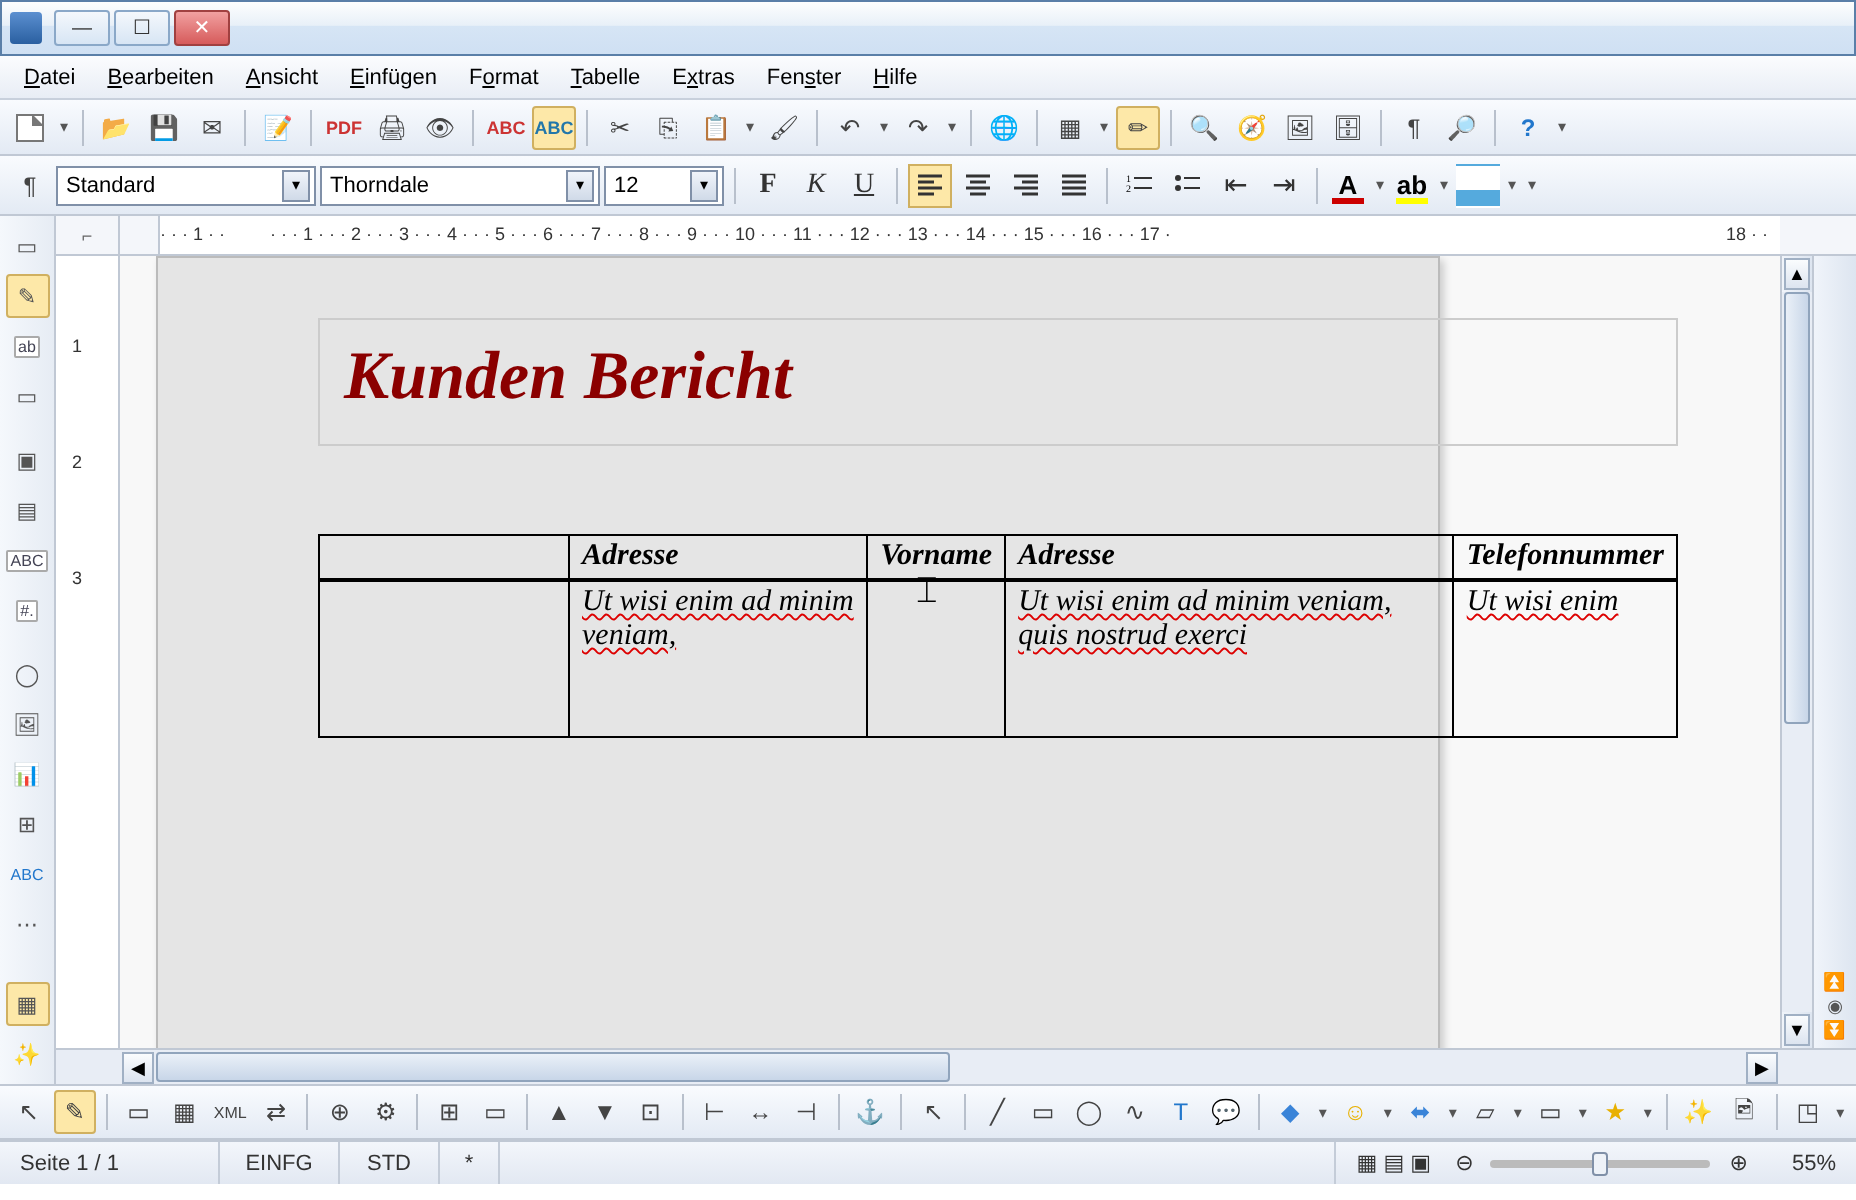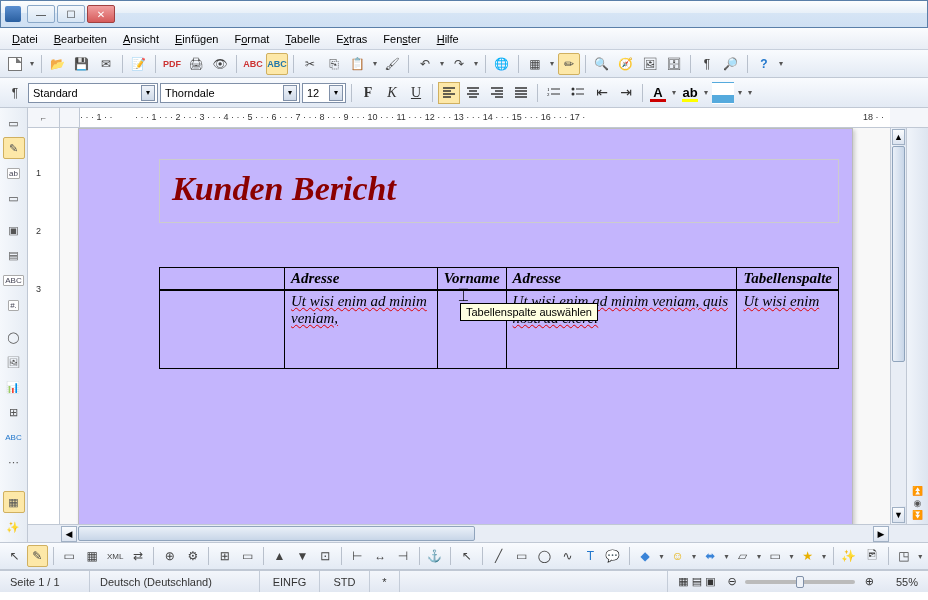--- a/index.html
+++ b/index.html
@@ -42,21 +42,21 @@
 .ruler-area { flex: 1; display: flex; flex-direction: column; position: relative; }
 .hruler-row { height: 20px; display: flex; background: #f4f6fa; border-bottom: 1px solid #c0c8d4; }
 .ruler-corner { width: 32px; height: 20px; display: flex; align-items: center; justify-content: center; border-right: 1px solid #c0c8d4; font-size: 9px; color: #666; }
 .hruler { flex: 1; position: relative; background: #fff; font-size: 8px; color: #333; }
 .hruler .tick { position: absolute; top: 4px; font-size: 9px; }
 
 .doc-row { flex: 1; display: flex; position: relative; }
 .vruler { width: 32px; background: #fff; border-right: 1px solid #c0c8d4; position: relative; font-size: 9px; color: #333; }
 .vruler .vt { position: absolute; left: 8px; }
 .page-area { flex: 1; background: #f8f8f8; overflow: hidden; position: relative; }
-.page { position: absolute; left: 18px; top: 0; width: 775px; height: 420px; background: #c4b5fd; box-shadow: 2px 2px 4px rgba(0,0,0,.18); border: 1px solid #bbb; }
+.page { position: absolute; left: 18px; top: 0; width: 642px; height: 420px; background: #e5e5e5; box-shadow: 2px 2px 4px rgba(0,0,0,.18); border: 1px solid #bbb; }
 .page-inner { position: absolute; left: 80px; top: 30px; right: 12px; }
 
 .report-title { font-family: "Times New Roman", serif; font-size: 34px; font-weight: bold; font-style: italic; color: #8b0000; border: 1px solid #ccc; padding: 10px 12px 14px; width: 680px; }
 
 .data-table { margin-top: 44px; border: 1px solid #ccc; width: 680px; border-collapse: collapse; }
 .data-table td, .data-table th { border: 1px solid #000; padding: 2px 6px; vertical-align: top; font-family: "Times New Roman", serif; font-size: 15px; text-align: left; }
 .data-table th { font-weight: bold; font-style: italic; border-bottom: 2px solid #000; }
 .data-table .lead-col { width: 125px; border-right: 1px solid #000; }
 .data-table tbody td { height: 78px; border-top: none; font-style: italic; }
 .spellwave { text-decoration: underline wavy #d00 1px; }
@@ -165,21 +165,21 @@
   <div class="combo" style="width:130px">
       <span>Standard</span>
       <div style="flex:1"></div>
       <div class="cbtn">▾</div>
     </div>
   <div class="combo" style="width:140px">
       <span>Thorndale</span>
       <div style="flex:1"></div>
       <div class="cbtn">▾</div>
     </div>
-  <div class="combo" style="width:44px">
+  <div class="combo" style="width:60px">
       <span>12</span>
       <div style="flex:1"></div>
       <div class="cbtn">▾</div>
     </div>
   <div class="tsep"></div>
   <div class="fmt-btn bold">F</div>
   <div class="fmt-btn italic">K</div>
   <div class="fmt-btn underline">U</div>
   <div class="tsep"></div>
   <div class="fmt-btn active">
@@ -281,36 +281,35 @@
         <div class="page">
           <div class="page-inner">
             <div class="report-title">Kunden Bericht</div>
             <table class="data-table">
               <thead>
                 <tr>
                   <th class="lead-col"></th>
                   <th>Adresse</th>
                   <th>Vorname</th>
                   <th>Adresse</th>
-                  <th>Tabellenspalte</th>
+                  <th>Telefonnummer</th>
                 </tr>
               </thead>
               <tbody>
                 <tr>
                   <td class="lead-col"></td>
                   <td><span class="spellwave">Ut wisi enim ad minim veniam,</span></td>
                   <td></td>
                   <td><span class="spellwave">Ut wisi enim ad minim veniam, quis nostrud exerci</span></td>
                   <td><span class="spellwave">Ut wisi enim</span></td>
                 </tr>
               </tbody>
             </table>
           </div>
         </div>
-        <div class="tooltip" style="left:400px; top:175px">Tabellenspalte auswählen</div>
         <div style="position:absolute;left:398px;top:157px;font-family:serif;font-size:18px;pointer-events:none">⌶</div>
       </div>
       <div class="vscroll">
         <div class="sc-btn">▲</div>
         <div class="sc-track">
             <div class="sc-thumb"></div>
           </div>
         <div class="sc-btn">▼</div>
       </div>
       <div class="nav-extra">
@@ -382,22 +381,21 @@
     <div class="tdrop">▾</div>
   <div class="tsep"></div>
   <div class="tbtn">✨</div>
   <div class="tbtn">🖻</div>
   <div class="tsep"></div>
   <div class="tbtn">◳</div>
   <div class="tdrop">▾</div>
 </div>
 
 <div class="statusbar">
-  <div class="cell" style="width:90px">Seite 1 / 1</div>
-  <div class="cell" style="width:170px">Deutsch (Deutschland)</div>
+  <div class="cell" style="width:110px">Seite 1 / 1</div>
   <div class="cell" style="width:60px;justify-content:center">EINFG</div>
   <div class="cell" style="width:50px;justify-content:center">STD</div>
   <div class="cell" style="width:30px;justify-content:center">*</div>
   <div class="cell flex"></div>
   <div class="cell" style="border:none">▦ ▤ ▣</div>
   <div class="cell" style="border:none;padding:0 2px">⊖</div>
   <div class="zoom-slider">
       <div class="knob"></div>
     </div>
   <div class="cell" style="border:none;padding:0 4px">⊕</div>

